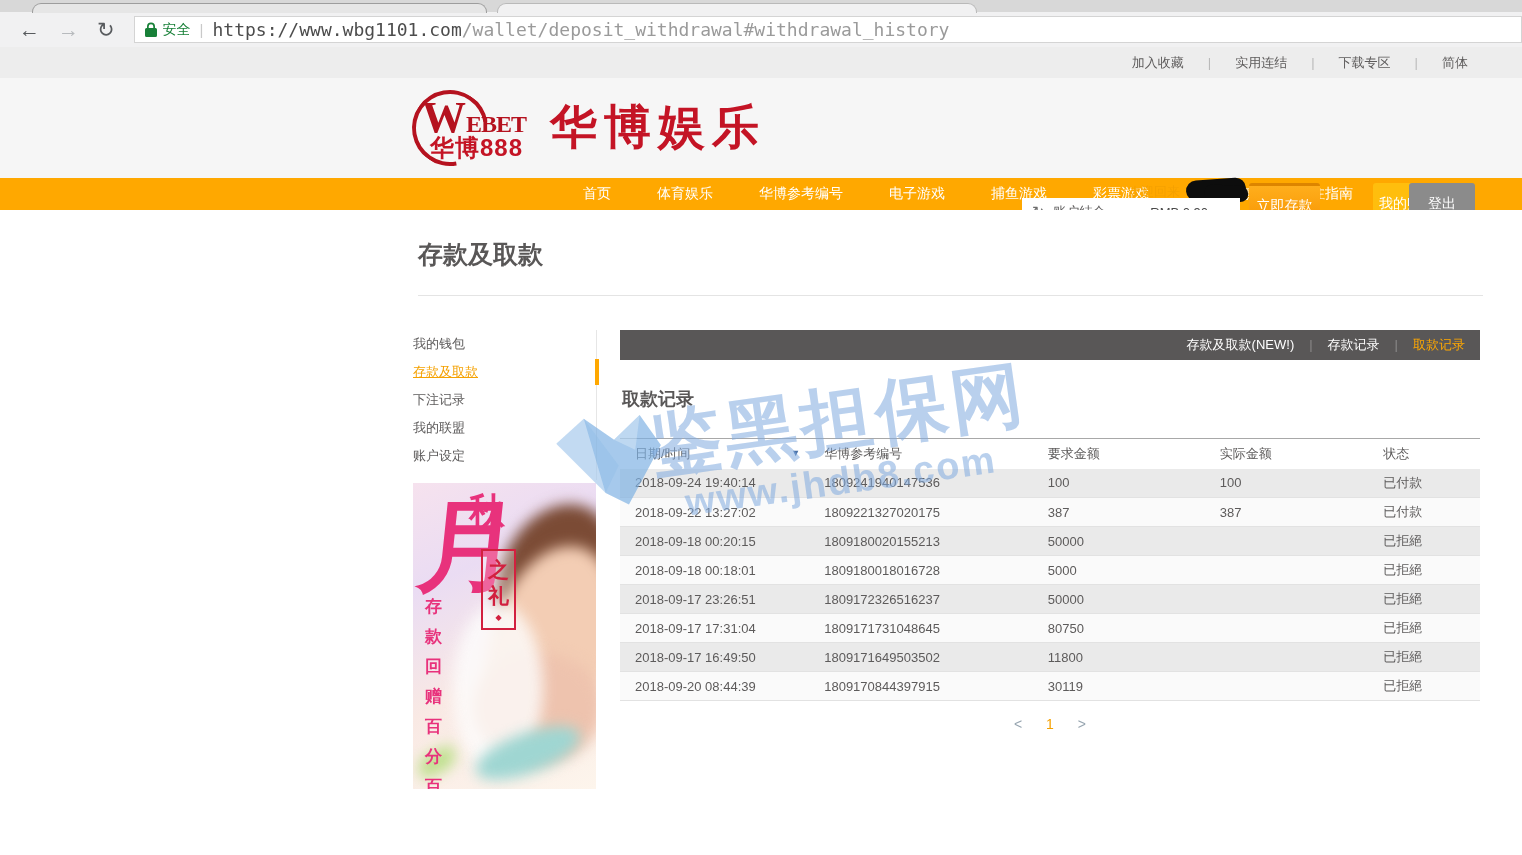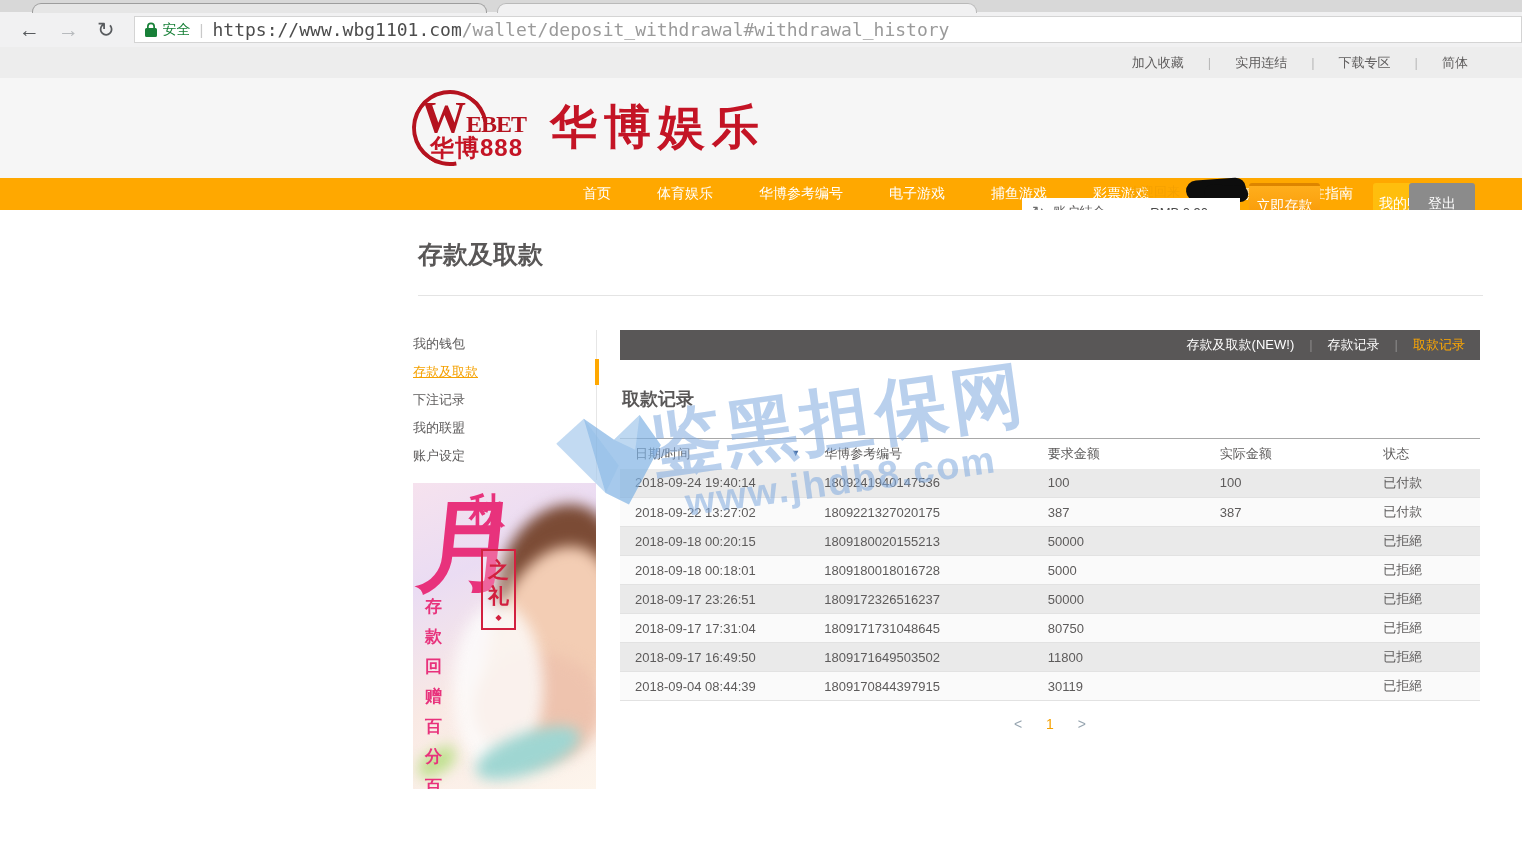--- a/index.html
+++ b/index.html
@@ -285,21 +285,21 @@
           <td>已拒絕</td>
         </tr>
           <tr class="row">
           <td>2018-09-17 16:49:50</td>
           <td>1809171649503502</td>
           <td>11800</td>
           <td></td>
           <td>已拒絕</td>
         </tr>
           <tr class="row">
-          <td>2018-09-04 08:44:39</td>
+          <td>2018-09-20 08:44:39</td>
           <td>1809170844397915</td>
           <td>30119</td>
           <td></td>
           <td>已拒絕</td>
         </tr>
         </tbody>
     </table>
     <div class="pagination">
       <span class="pg">&lt;</span>
       <span class="pg pg-num">1</span>

